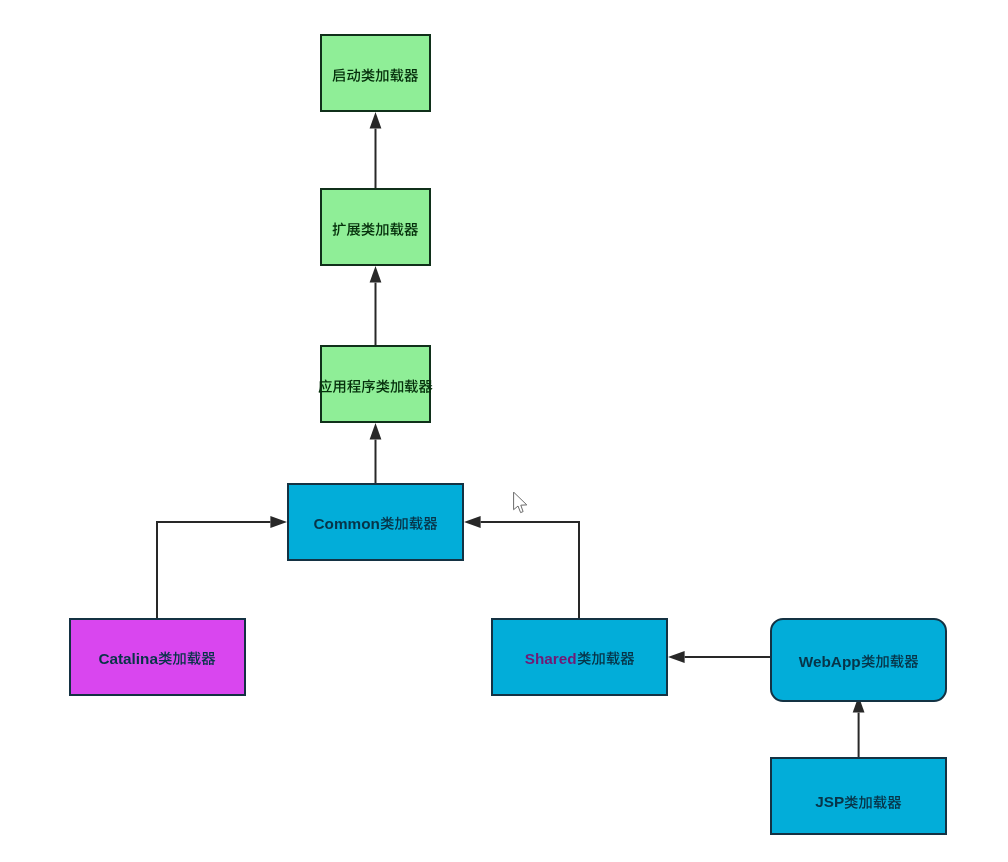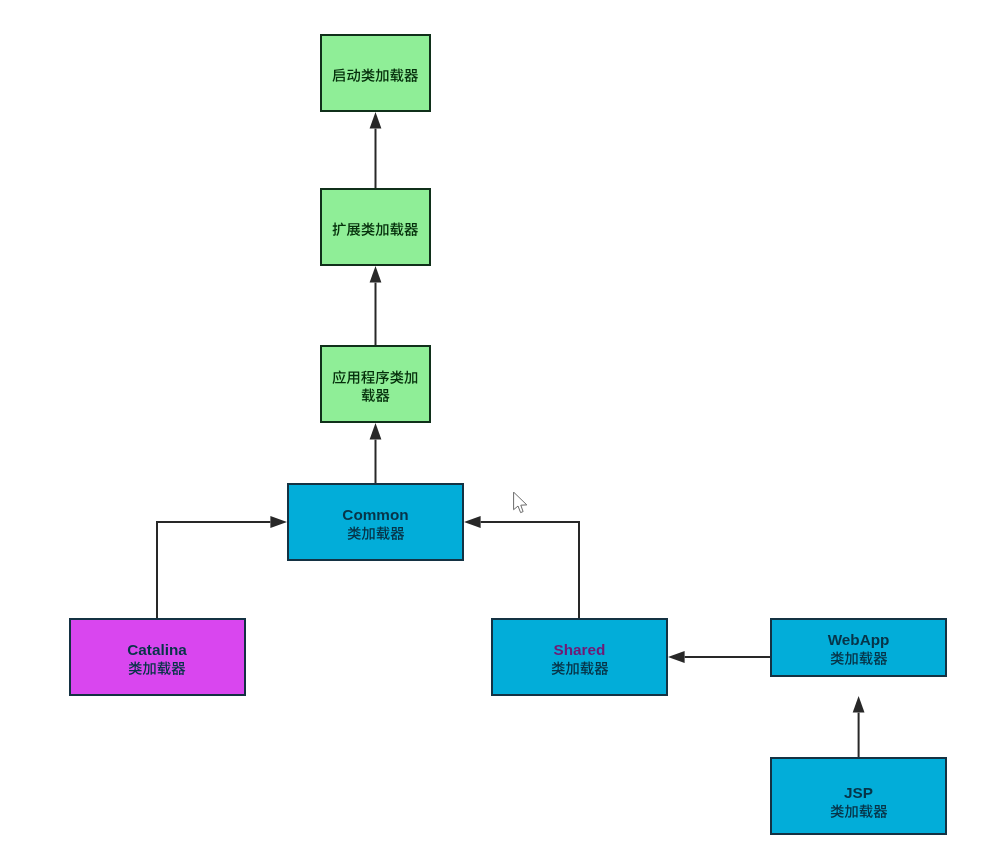--- a/index.html
+++ b/index.html
@@ -6,21 +6,21 @@
   html,body{margin:0;padding:0;background:#ffffff;}
   body{width:1008px;height:862px;overflow:hidden;
        font-family:"Liberation Sans",sans-serif;
        -webkit-font-smoothing:antialiased;}
   #diagram{position:relative;width:1008px;height:862px;background:#ffffff;}
   #edge-layer{position:absolute;left:0;top:0;width:1008px;height:862px;}
   #node-layer{position:absolute;left:0;top:0;width:1008px;height:862px;}
   .node{position:absolute;box-sizing:border-box;display:flex;
         flex-direction:column;align-items:center;justify-content:center;
         border-style:solid;border-width:2px;}
-  .node-label{display:flex;flex-direction:column;align-items:center;}
+  .node-label{display:flex;align-items:center;}
   .latin{font-family:"Liberation Sans",sans-serif;font-weight:bold;
          font-size:15.3px;line-height:15.3px;white-space:nowrap;}
   .cjk-holder{position:relative;display:flex;align-items:center;justify-content:center;}
   .cjk-text{position:absolute;width:1px;height:1px;overflow:hidden;
             clip-path:inset(50%);white-space:nowrap;}
   .cjk-line{display:block;}
   #cursor{position:absolute;}
 </style>
 </head>
 <body>
@@ -158,21 +158,21 @@
               <g transform="scale(1,-1)">
                 <path transform="translate(0,0)" d="M174 784C210 746 249 695 270 656H71V568H373C291 495 169 437 46 408C67 388 95 352 109 327C238 365 364 438 451 529V377H546V531C634 440 761 372 898 338C911 363 937 399 957 418C827 443 704 497 623 568H938V656H720C756 694 800 746 838 796L736 827C711 781 667 716 631 674L680 656H546V844H451V656H312L364 681C345 721 298 780 255 820ZM453 356C449 321 445 289 438 259H65V171H406C357 87 258 34 40 4C59 -18 81 -59 89 -84C332 -44 444 29 500 139C578 9 706 -57 908 -83C921 -55 947 -13 969 8C781 22 655 73 585 171H944V259H777L819 297C780 321 706 355 651 376L597 331C645 311 703 282 742 259H539C544 289 549 322 552 356Z"></path>
                 <path transform="translate(1000,0)" d="M566 724V-67H657V5H823V-59H918V724ZM657 96V633H823V96ZM184 830 183 659H52V567H181C174 322 145 113 25 -17C48 -32 81 -63 96 -85C229 64 263 296 273 567H403C396 203 387 71 366 43C357 29 348 26 333 26C314 26 274 27 230 30C246 4 256 -37 258 -65C303 -67 349 -68 377 -63C408 -58 428 -48 449 -18C480 26 487 176 495 613C496 626 496 659 496 659H275L277 830Z"></path>
                 <path transform="translate(2000,0)" d="M736 785C780 744 831 687 854 648L926 697C902 735 849 791 804 828ZM60 100 69 14 322 38V-80H410V47L580 64V141L410 126V204H560V283H410V355H322V283H202C222 313 242 347 262 382H577V457H300C311 480 321 503 330 526L250 547H610C619 390 637 250 667 142C620 77 565 20 503 -23C526 -40 554 -68 568 -88C617 -50 662 -5 702 45C738 -31 786 -75 848 -75C924 -75 953 -31 967 121C944 130 913 150 894 170C889 59 879 16 856 16C820 16 790 59 765 132C829 233 879 350 915 475L831 498C807 411 775 328 735 252C719 335 707 435 701 547H953V622H697C695 692 694 767 695 843H601C601 768 603 693 606 622H373V696H544V769H373V844H282V769H101V696H282V622H50V547H237C228 517 216 486 203 457H65V382H167C153 354 141 333 134 323C117 296 102 277 85 274C96 251 109 207 114 189C123 198 155 204 196 204H322V119Z"></path>
                 <path transform="translate(3000,0)" d="M202 727H358V595H202ZM638 727H796V595H638ZM552 803V519H887V803ZM542 245V-86H625V-51H781V-84H868V169C886 162 905 156 924 151C937 174 963 209 984 227C874 253 767 305 693 369H953V453H496C511 475 524 499 535 523L449 552V803H116V519H426C413 496 398 474 381 453H49V369H297C222 308 127 260 20 224C39 208 66 172 78 152L131 172V-86H215V-51H368V-84H455V245H277C335 281 387 322 431 369H572C611 322 660 280 715 245ZM215 28V167H368V28ZM625 28V167H781V28Z"></path>
               </g>
             </svg>
           </div>
         </div>
       </div>
-      <div class="node blue" style="left: 770px; top: 618px; width: 177px; height: 59px; background: rgb(2, 173, 217); border-color: rgb(20, 50, 67);">
+      <div class="node blue" style="left: 770px; top: 618px; width: 177px; height: 84px; background: rgb(2, 173, 217); border-color: rgb(20, 50, 67); border-radius: 13px;">
         <div class="node-label" style="margin-top: 3.4px;">
           <div class="latin" style="color: rgb(7, 52, 72); height: 18.2px; line-height: 18.2px;">WebApp</div>
           <div class="cjk-holder" style="height: 18.2px;">
             <span class="cjk-text">类加载器</span>
             <svg class="cjk-line" width="57.60" height="14.40" viewBox="0 -881 4000 1000" fill="#073448">
               <g transform="scale(1,-1)">
                 <path transform="translate(0,0)" d="M174 784C210 746 249 695 270 656H71V568H373C291 495 169 437 46 408C67 388 95 352 109 327C238 365 364 438 451 529V377H546V531C634 440 761 372 898 338C911 363 937 399 957 418C827 443 704 497 623 568H938V656H720C756 694 800 746 838 796L736 827C711 781 667 716 631 674L680 656H546V844H451V656H312L364 681C345 721 298 780 255 820ZM453 356C449 321 445 289 438 259H65V171H406C357 87 258 34 40 4C59 -18 81 -59 89 -84C332 -44 444 29 500 139C578 9 706 -57 908 -83C921 -55 947 -13 969 8C781 22 655 73 585 171H944V259H777L819 297C780 321 706 355 651 376L597 331C645 311 703 282 742 259H539C544 289 549 322 552 356Z"></path>
                 <path transform="translate(1000,0)" d="M566 724V-67H657V5H823V-59H918V724ZM657 96V633H823V96ZM184 830 183 659H52V567H181C174 322 145 113 25 -17C48 -32 81 -63 96 -85C229 64 263 296 273 567H403C396 203 387 71 366 43C357 29 348 26 333 26C314 26 274 27 230 30C246 4 256 -37 258 -65C303 -67 349 -68 377 -63C408 -58 428 -48 449 -18C480 26 487 176 495 613C496 626 496 659 496 659H275L277 830Z"></path>
                 <path transform="translate(2000,0)" d="M736 785C780 744 831 687 854 648L926 697C902 735 849 791 804 828ZM60 100 69 14 322 38V-80H410V47L580 64V141L410 126V204H560V283H410V355H322V283H202C222 313 242 347 262 382H577V457H300C311 480 321 503 330 526L250 547H610C619 390 637 250 667 142C620 77 565 20 503 -23C526 -40 554 -68 568 -88C617 -50 662 -5 702 45C738 -31 786 -75 848 -75C924 -75 953 -31 967 121C944 130 913 150 894 170C889 59 879 16 856 16C820 16 790 59 765 132C829 233 879 350 915 475L831 498C807 411 775 328 735 252C719 335 707 435 701 547H953V622H697C695 692 694 767 695 843H601C601 768 603 693 606 622H373V696H544V769H373V844H282V769H101V696H282V622H50V547H237C228 517 216 486 203 457H65V382H167C153 354 141 333 134 323C117 296 102 277 85 274C96 251 109 207 114 189C123 198 155 204 196 204H322V119Z"></path>
                 <path transform="translate(3000,0)" d="M202 727H358V595H202ZM638 727H796V595H638ZM552 803V519H887V803ZM542 245V-86H625V-51H781V-84H868V169C886 162 905 156 924 151C937 174 963 209 984 227C874 253 767 305 693 369H953V453H496C511 475 524 499 535 523L449 552V803H116V519H426C413 496 398 474 381 453H49V369H297C222 308 127 260 20 224C39 208 66 172 78 152L131 172V-86H215V-51H368V-84H455V245H277C335 281 387 322 431 369H572C611 322 660 280 715 245ZM215 28V167H368V28ZM625 28V167H781V28Z"></path>

